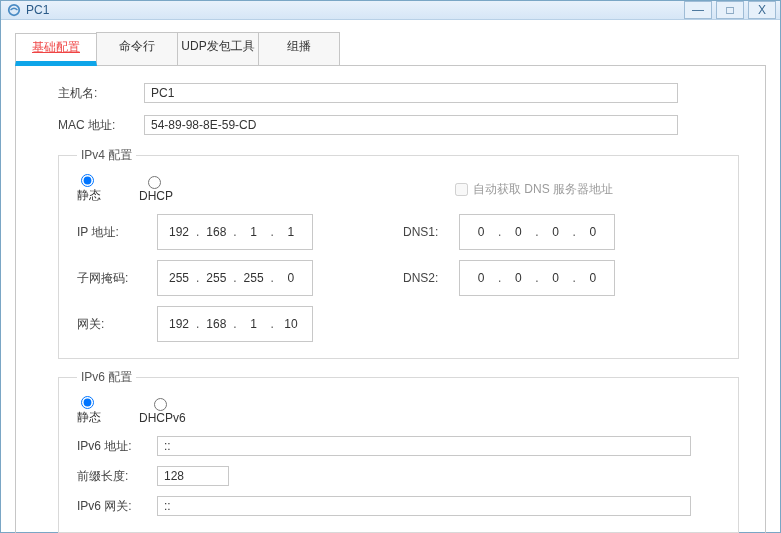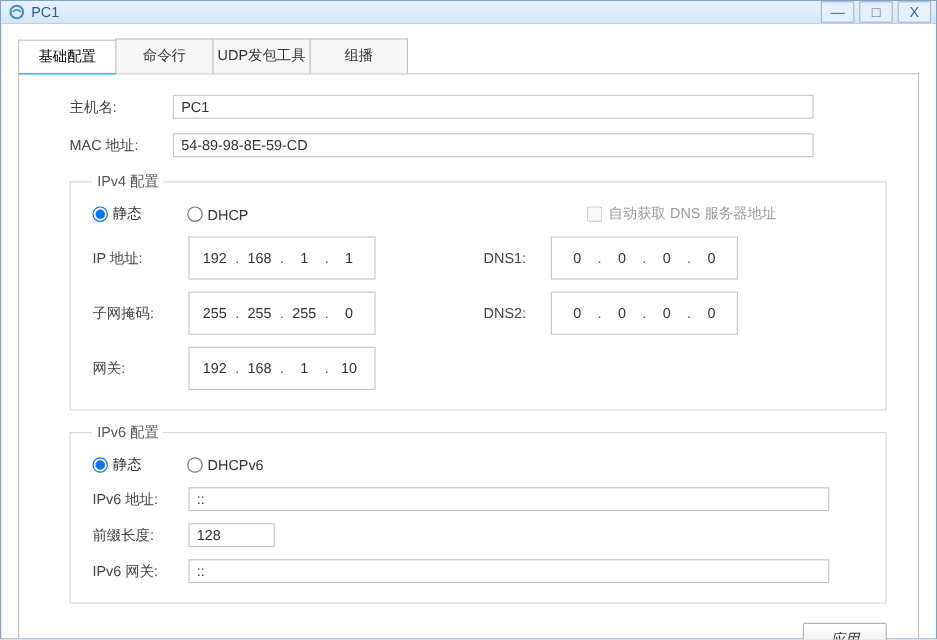--- a/index.html
+++ b/index.html
@@ -62,24 +62,25 @@
     border: 1px solid #c6c6c6;
     border-bottom: none;
     background: #f7f7f7;
     margin-right: -1px;
     cursor: pointer;
     font-size: 12px;
     color: #333;
   }
   .tab.active {
     background: #fff;
-    color: #000000;
-    border-bottom: 1px solid #0ea5e9;
+    color: #ef4444;
+    border-bottom: 5px solid #0ea5e9;
     position: relative;
     top: 1px;
+    text-decoration: underline;
   }
   .panel {
     flex: 1;
     border: 1px solid #c6c6c6;
     border-top: none;
     padding: 18px 26px 10px 42px;
     position: relative;
     top: -1px;
   }
   .row {
@@ -113,20 +114,21 @@
   }
   .radio-row, .grid-row {
     display: flex;
     align-items: center;
     margin-bottom: 10px;
   }
   .radio-opt {
     display: flex;
     align-items: center;
     margin-right: 38px;
+    flex-direction: column;
   }
   .radio-opt input { margin-right: 4px; }
   .checkbox-opt {
     display: flex;
     align-items: center;
     color: #9b9b9b;
     margin-left: 244px;
   }
   .checkbox-opt input { margin-right: 5px; }
   .sub-label {

